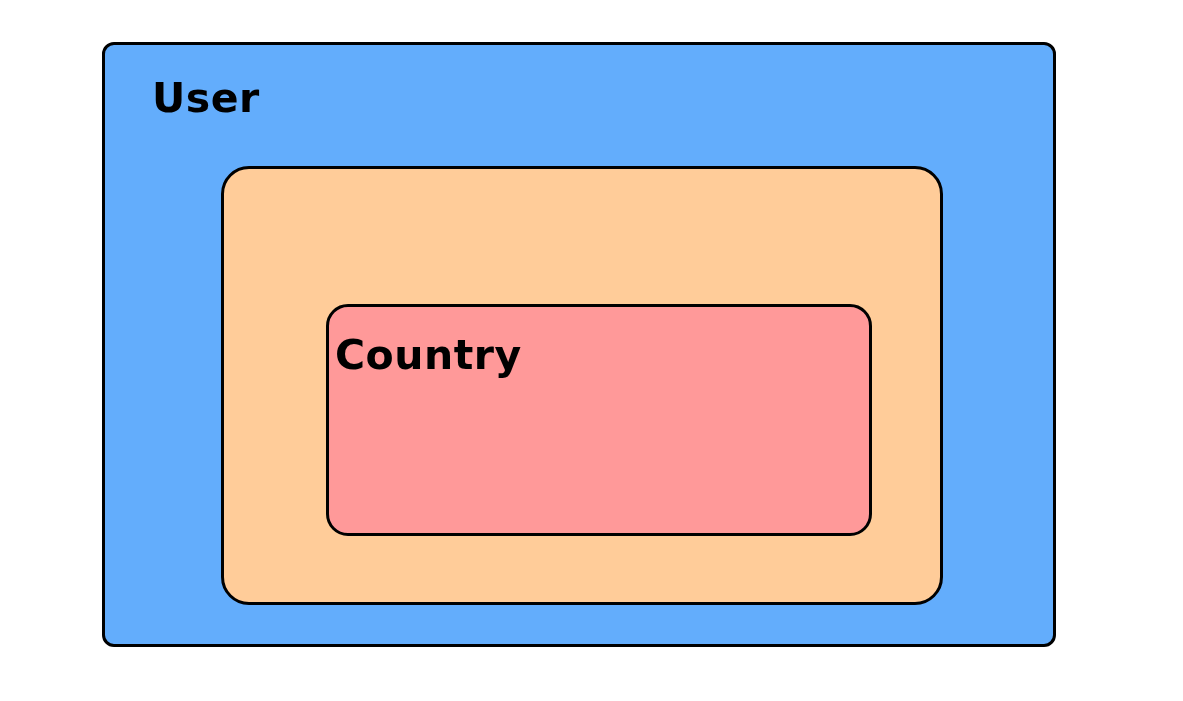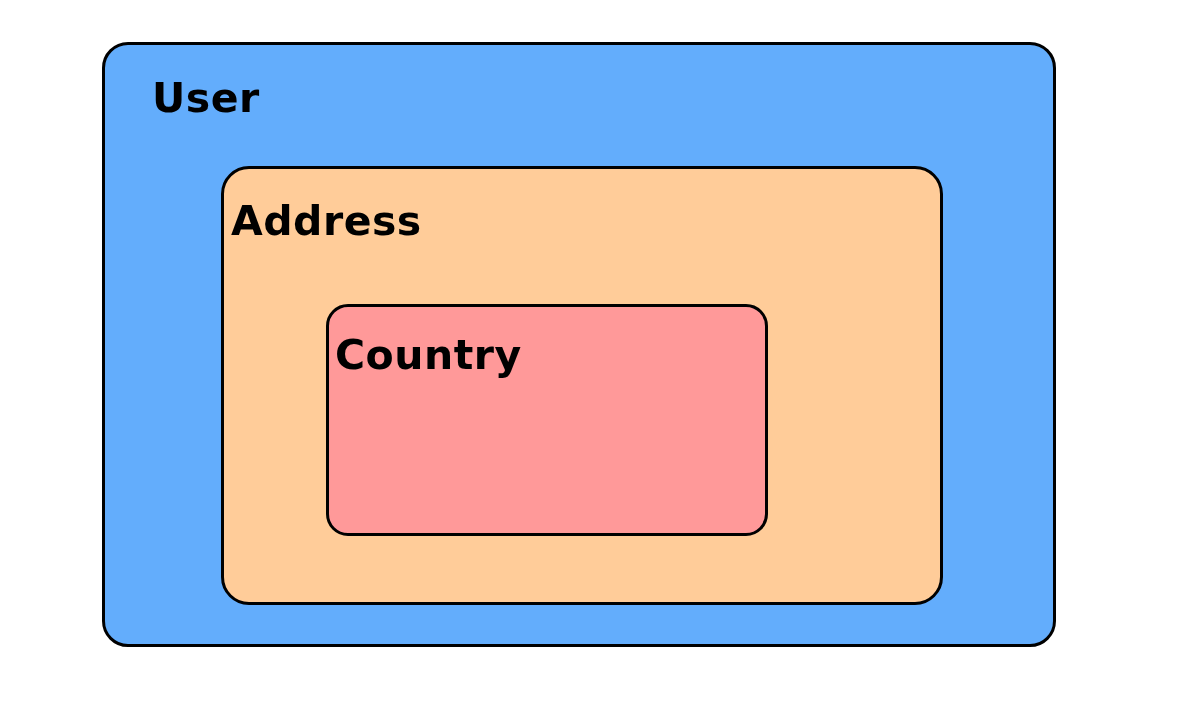--- a/index.html
+++ b/index.html
@@ -27,36 +27,36 @@
     box-sizing: border-box;
     border: 3px solid #000000;
   }
 
   .box-user {
     left: 102px;
     top: 42px;
     width: 954px;
     height: 605px;
     background: #63adfc;
-    border-radius: 26px;
+    border-radius: 12px;
   }
 
   .box-address {
     left: 116px;
     top: 121px;
     width: 722px;
     height: 439px;
     background: #ffcc99;
     border-radius: 28px;
   }
 
   .box-country {
     left: 102px;
     top: 135px;
-    width: 442px;
+    width: 546px;
     height: 232px;
     background: #ff9999;
     border-radius: 22px;
   }
 
   
   .box-label {
     position: absolute;
     color: #000000;
     font-family: "DejaVu Sans", sans-serif;
@@ -95,21 +95,20 @@
 <body>
 
 <div id="diagram-canvas">
 
   <div class="nest-box box-user" style="background: rgb(99, 173, 252); border-color: rgb(0, 0, 0); border-width: 3px;">
 
     <span class="box-label label-user">User</span>
 
     <div class="nest-box box-address" style="background: rgb(255, 204, 153); border-color: rgb(0, 0, 0); border-width: 3px;">
 
-      <span class="box-label label-address">Address</span>
 
       <div class="nest-box box-country" style="background: rgb(255, 153, 153); border-color: rgb(0, 0, 0); border-width: 3px;">
 
         <span class="box-label label-country">Country</span>
 
 
       </div>
 
     </div>
 

